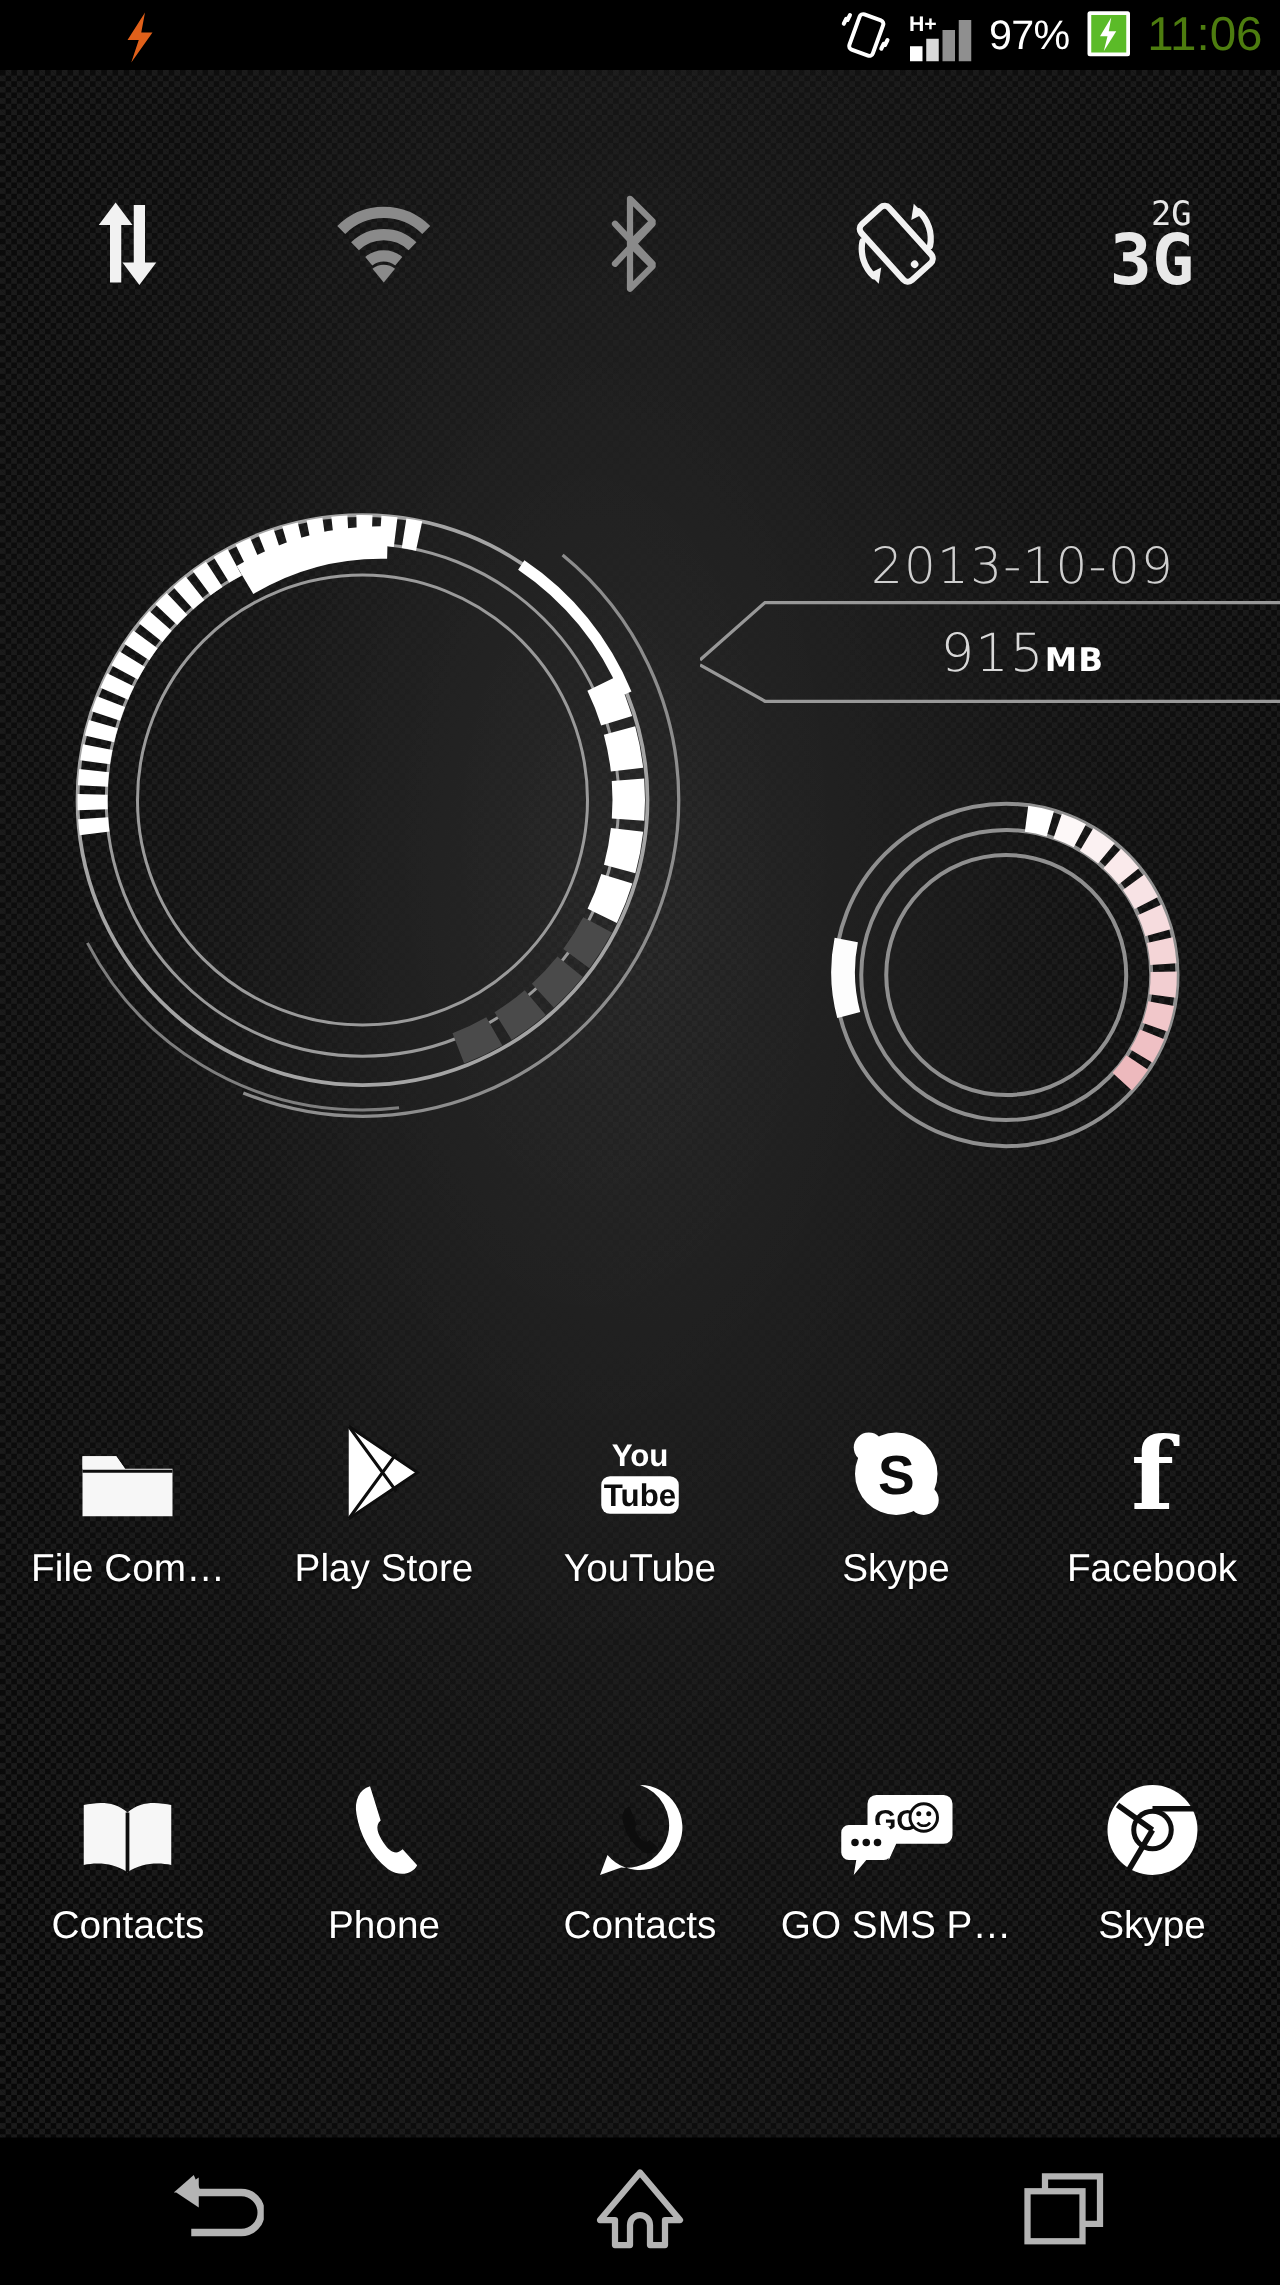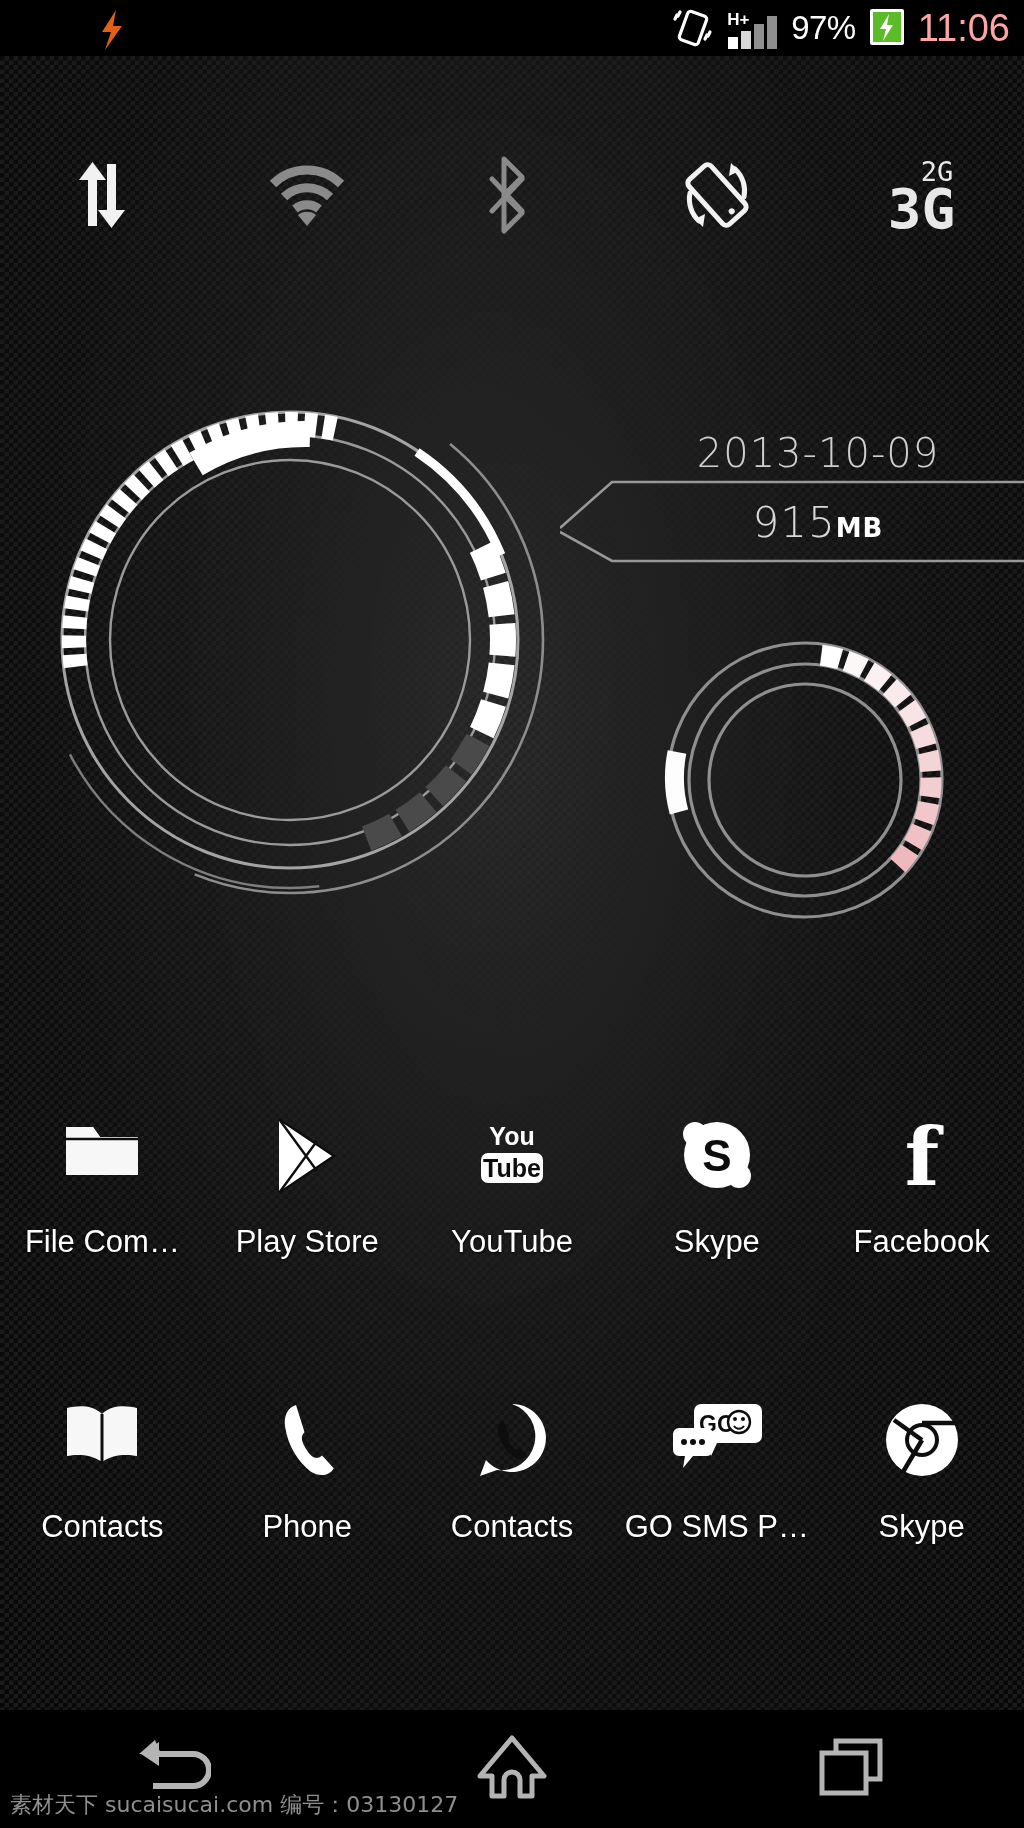--- a/index.html
+++ b/index.html
@@ -34,21 +34,21 @@
   #statusbar{
     position:absolute; left:0; top:0; width:1024px; height:56px;
     background:#000; display:flex; align-items:center;
   }
   #sb-left{ position:absolute; left:92px; top:8px; width:40px; height:44px; }
   #sb-right{
     position:absolute; right:14px; top:0; height:56px;
     display:flex; align-items:center; gap:11px;
   }
   .sb-batt-pct{ color:#fff; font-size:33px; font-weight:400; letter-spacing:-0.5px; }
-  .sb-clock{ color:#fca5a5; font-size:38px; font-weight:400; letter-spacing:0px; }
+  .sb-clock{ color:#4d7c0f; font-size:38px; font-weight:400; letter-spacing:0px; }
   .sb-hplus{ color:#fff; font-size:17px; font-weight:700; line-height:1; }
 
   
   #toggles{
     position:absolute; left:0; top:142px; width:1024px; height:110px;
     display:flex; align-items:center;
   }
   .toggle{
     flex:1; display:flex; align-items:center; justify-content:center;
     height:110px;
@@ -94,24 +94,24 @@
   #ring2{ position:absolute; left:655px; top:630px; width:300px; height:300px; }
 
   
   .approw{ position:absolute; left:0; width:1024px; height:200px; display:flex; }
   #row1{ top:1115px; }
   #row2{ top:1400px; }
   .app{
     flex:1; display:flex; flex-direction:column; align-items:center;
   }
   .appicon{
-    height:104px; display:flex; align-items:flex-start; justify-content:center;
+    height:104px; display:flex; align-items:flex-end; justify-content:center;
   }
   .applabel{
-    margin-top:5px; color:#ffffff; font-size:31px; font-weight:400;
+    margin-top:18px; color:#ffffff; font-size:31px; font-weight:400;
     font-family:"Liberation Sans", sans-serif; white-space:nowrap;
     text-shadow:0 1px 3px rgba(0,0,0,0.9);
   }
 
   
   #navbar{
     position:absolute; left:0; bottom:0; width:1024px; height:118px;
     background:#000; display:flex; align-items:center;
   }
   .navbtn{ flex:1; display:flex; align-items:center; justify-content:center; height:118px; }
@@ -494,15 +494,14 @@
     <div class="navbtn">
       <span>
         <svg width="70" height="64" viewBox="0 0 70 64">
           <rect x="4" y="18" width="44" height="40" fill="none" stroke="#b4b4b4" stroke-width="5"></rect>
           <path d="M18 18 L18 6 L62 6 L62 44 L50 44" fill="none" stroke="#b4b4b4" stroke-width="5"></path>
         </svg>
       </span>
     </div>
   </div>
 
-  <div id="watermark">素材天下 sucaisucai.com 编号：03130127</div>
 
 </div>
 
 </body></html>

